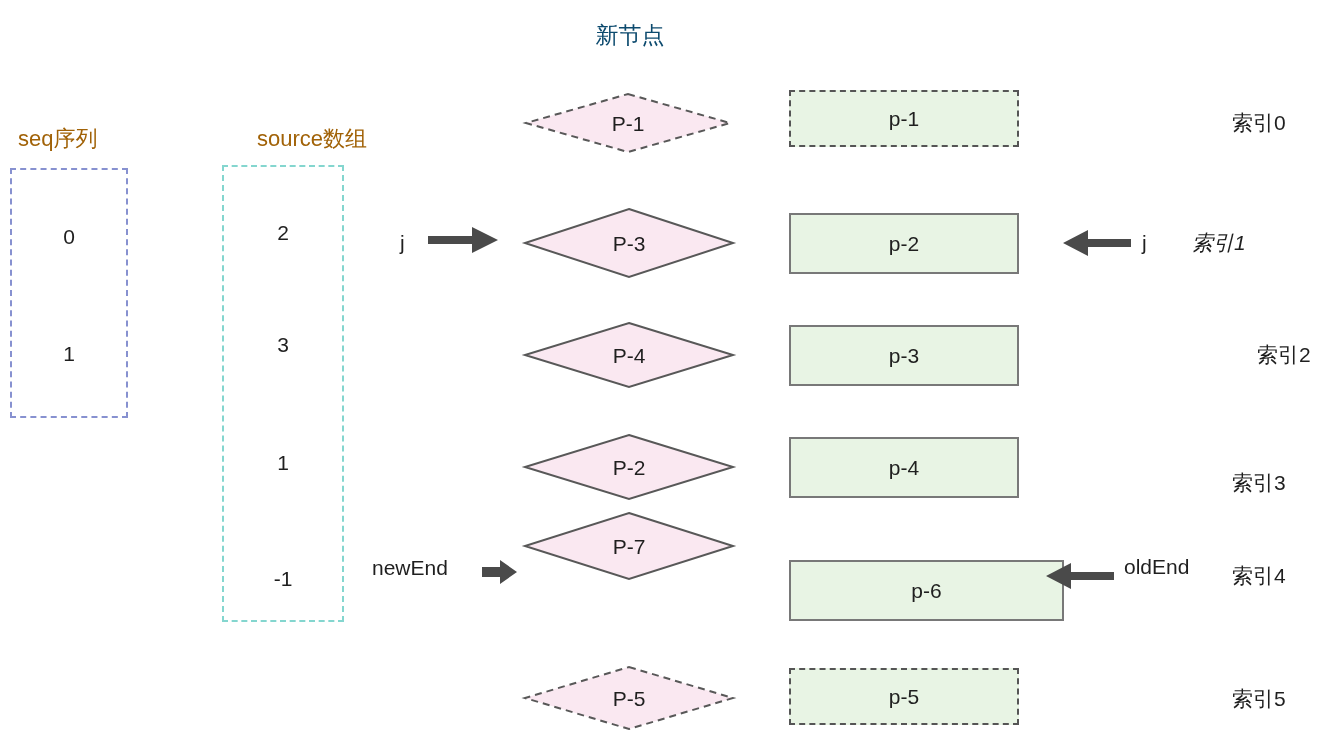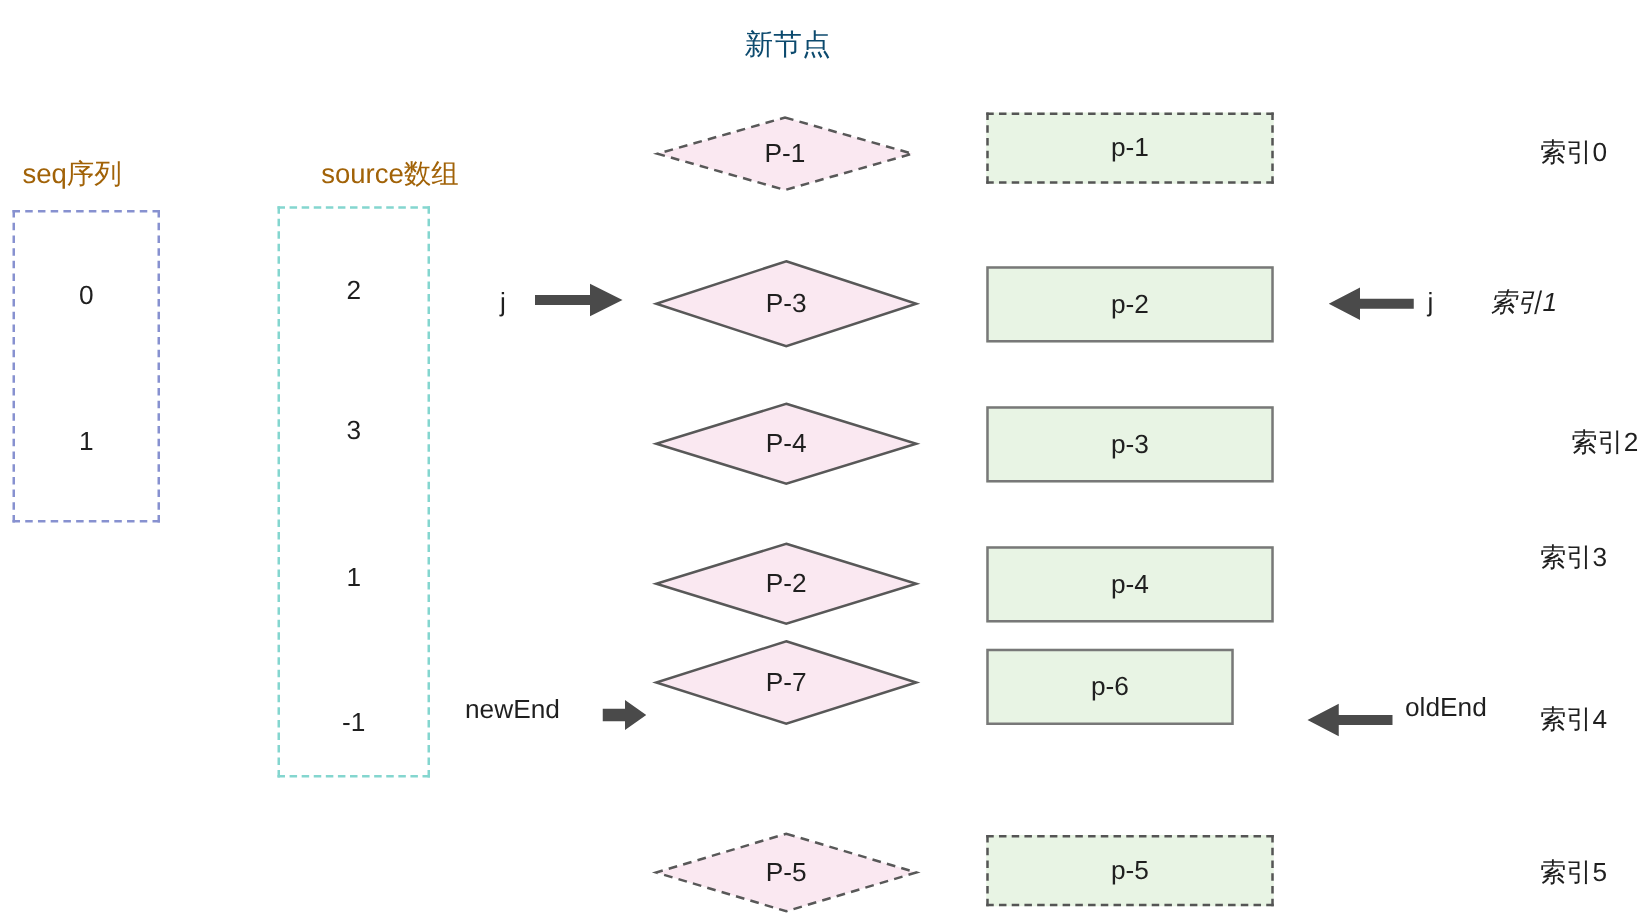--- a/index.html
+++ b/index.html
@@ -137,21 +137,21 @@
     <svg width="210" height="64" viewBox="0 0 210 64">
       <polygon points="105,1 209,32 105,63 1,32" fill="#fae8f1" stroke="#585858" stroke-width="2" stroke-dasharray="7,5"></polygon>
     </svg>
     <div class="diamond-label">P-5</div>
   </div>
 
   <div class="abs node-box dashed" style="left:789px;top:90px;width:230px;height:57px;">p-1</div>
   <div class="abs node-box solid" style="left:789px;top:213px;width:230px;height:61px;">p-2</div>
   <div class="abs node-box solid" style="left:789px;top:325px;width:230px;height:61px;">p-3</div>
   <div class="abs node-box solid" style="left:789px;top:437px;width:230px;height:61px;">p-4</div>
-  <div class="abs node-box solid" style="left:789px;top:519px;width:198px;height:61px;">p-6</div>
+  <div class="abs node-box solid" style="left:789px;top:560px;width:275px;height:61px;">p-6</div>
   <div class="abs node-box dashed" style="left:789px;top:668px;width:230px;height:57px;">p-5</div>
 
   <div class="abs marker-text" style="left:400px;top:232px;">j</div>
   <div class="arrow" style="left:428px;top:225px;">
     <svg width="72" height="30" viewBox="0 0 72 30">
       <path d="M0 11 L44 11 L44 2 L70 15 L44 28 L44 19 L0 19 Z" fill="#4a4a4a"></path>
     </svg>
   </div>
 
   <div class="arrow" style="left:1062px;top:229px;">
@@ -171,17 +171,17 @@
   <div class="arrow" style="left:1045px;top:562px;">
     <svg width="70" height="28" viewBox="0 0 70 28">
       <path d="M69 10 L26 10 L26 1 L1 14 L26 27 L26 18 L69 18 Z" fill="#4a4a4a"></path>
     </svg>
   </div>
   <div class="abs marker-text" style="left:1124px;top:556px;">oldEnd</div>
 
   <div class="abs index-text" style="left:1232px;top:112px;">索引0</div>
   <div class="abs index-text" style="left:1192px;top:232px;font-style:italic;">索引1</div>
   <div class="abs index-text" style="left:1232px;top:344px;margin-left:25px;">索引2</div>
-  <div class="abs index-text" style="left:1232px;top:436px;">索引3</div>
+  <div class="abs index-text" style="left:1232px;top:472px;">索引3</div>
   <div class="abs index-text" style="left:1232px;top:565px;">索引4</div>
   <div class="abs index-text" style="left:1232px;top:688px;">索引5</div>
 
 </div>
 
 </body></html>

